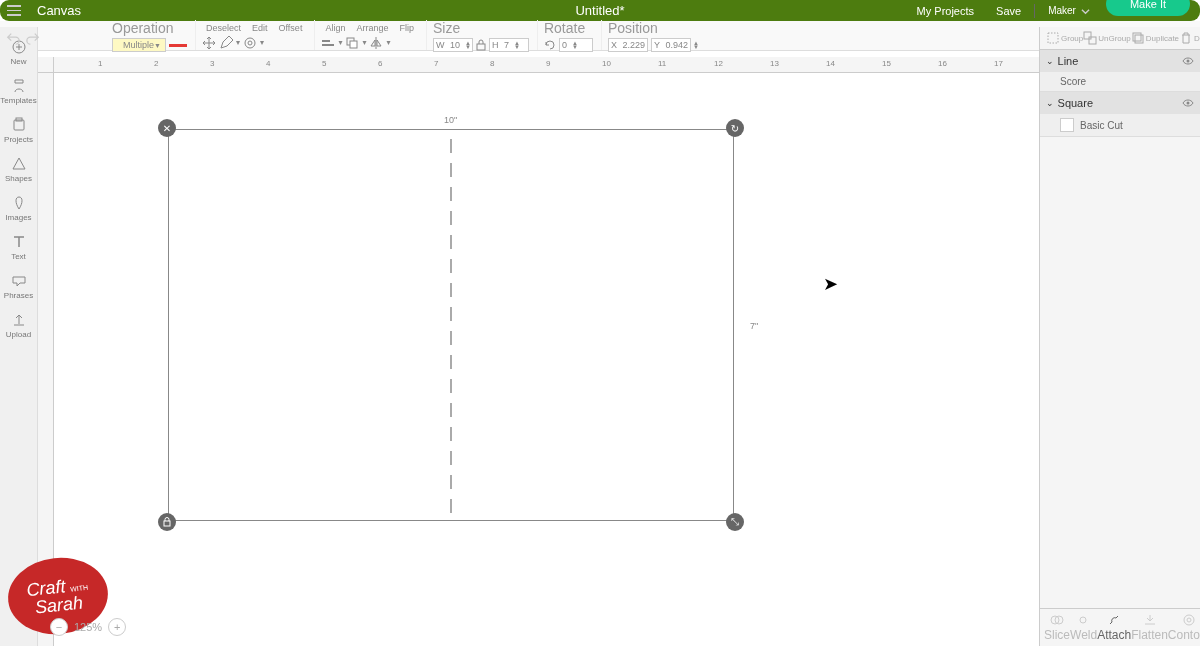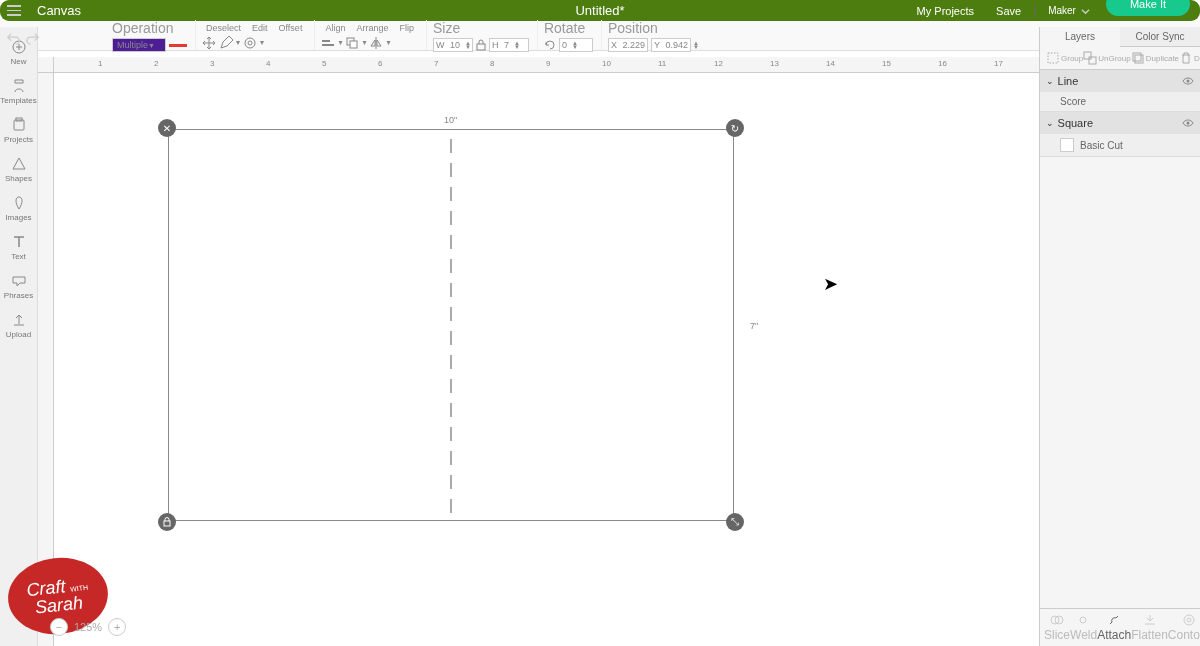--- a/index.html
+++ b/index.html
@@ -16,21 +16,21 @@
 .header-divider { width: 1px; height: 14px; background: #666; margin: 0 2px; }
 .machine-select { display: flex; align-items: flex-end; gap: 5px; padding: 0 11px; }
 .make-it { background: #17c98c; color: #fff; padding: 6px 24px; border-radius: 14px; font-size: 11px; margin: 0 10px 14px 5px; cursor: pointer; }
 
 
 .toolbar { height: 30px; border-bottom: 1px solid #ddd; display: flex; align-items: flex-end; padding: 0 0 0 38px; position: relative; background: #f9f9f9; }
 .tb-group { display: flex; flex-direction: column; font-size: 9px; margin-right: 8px; border-left: 1px solid #eee; padding-left: 6px; height: 30px; }
 .tb-group:first-child { border-left: none; }
 .tb-label { color: #999; font-size: 14px; margin-bottom: 2px; }
 .tb-row { display: flex; align-items: center; gap: 3px; height: 16px; }
-.tb-select { border: 1px solid #ccc; background: #4c1d95; font-size: 9px; padding: 1px 4px; width: 54px; display: flex; align-items: center; justify-content: flex-start; }
+.tb-select { border: 1px solid #ccc; background: #fef9c3; font-size: 9px; padding: 1px 4px; width: 54px; display: flex; align-items: center; justify-content: flex-end; }
 .tb-swatch { width: 18px; height: 3px; background: #e53935; }
 .tb-btn { color: #888; font-size: 9px; cursor: pointer; padding: 0 4px; }
 .tb-icon { width: 14px; height: 14px; display: flex; align-items: center; justify-content: center; color: #888; }
 .nbox { border: 1px solid #ccc; background: #fff; font-size: 9px; padding: 1px 2px; width: 40px; display: flex; align-items: center; gap: 3px; }
 .stepper { display: inline-flex; flex-direction: column; margin-left: 2px; line-height: 4px; font-size: 6px; color: #888; }
 
 .undo-redo { position: absolute; left: 6px; top: 31px; display: flex; gap: 6px; z-index: 10; }
 .undo-redo .ico { width: 14px; height: 14px; color: #bbb; }
 
 
@@ -323,24 +323,20 @@
   </div>
 </div>
 
 <div class="zoom-ctrl">
   <div class="zoom-btn">−</div>
   <span>125%</span>
   <div class="zoom-btn">+</div>
 </div>
 
 <div class="right-sidebar">
-  <div class="rs-tabs">
-    <div class="rs-tab active">Layers</div>
-    <div class="rs-tab">Color Sync</div>
-  </div>
   <div class="rs-toprow">
     <div class="rs-topitem">
         <svg viewBox="0 0 14 14">
           <rect x="2" y="2" width="10" height="10" stroke="#aaa" fill="none" stroke-dasharray="1.5"></rect>
         </svg>
         <span>Group</span>
       </div>
     <div class="rs-topitem">
         <svg viewBox="0 0 14 14">
           <rect x="1" y="1" width="7" height="7" stroke="#aaa" fill="none"></rect>

